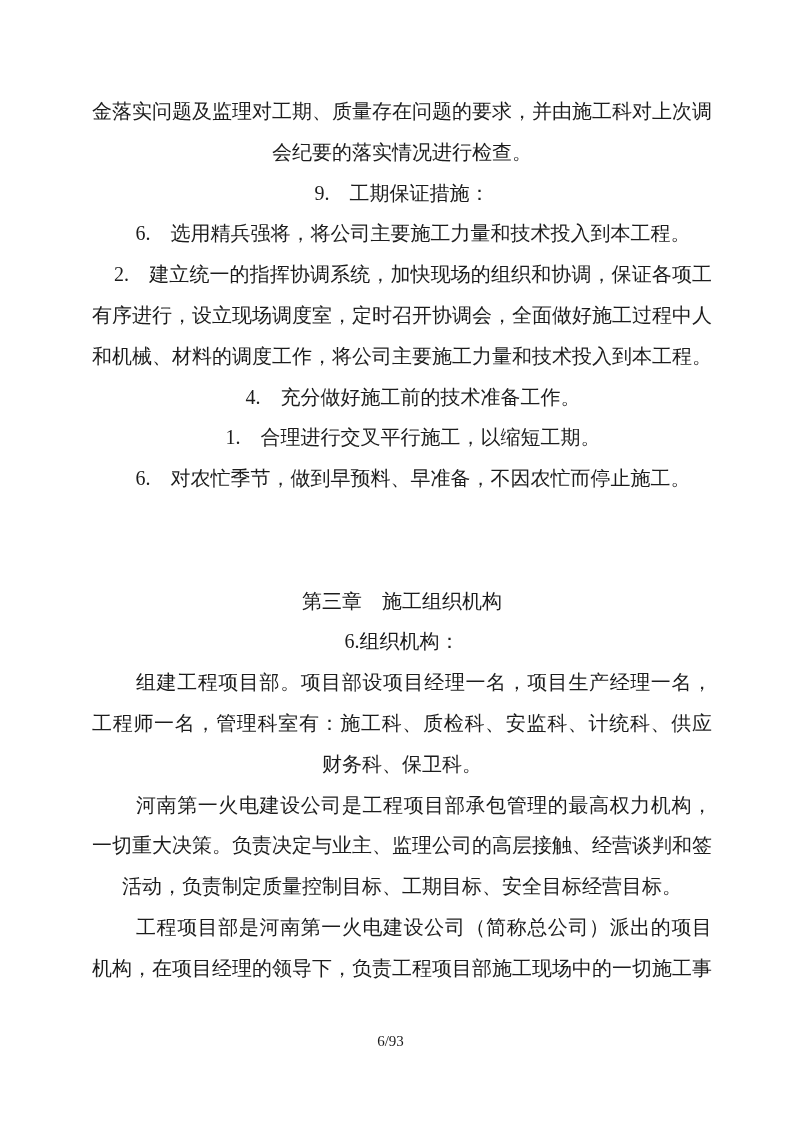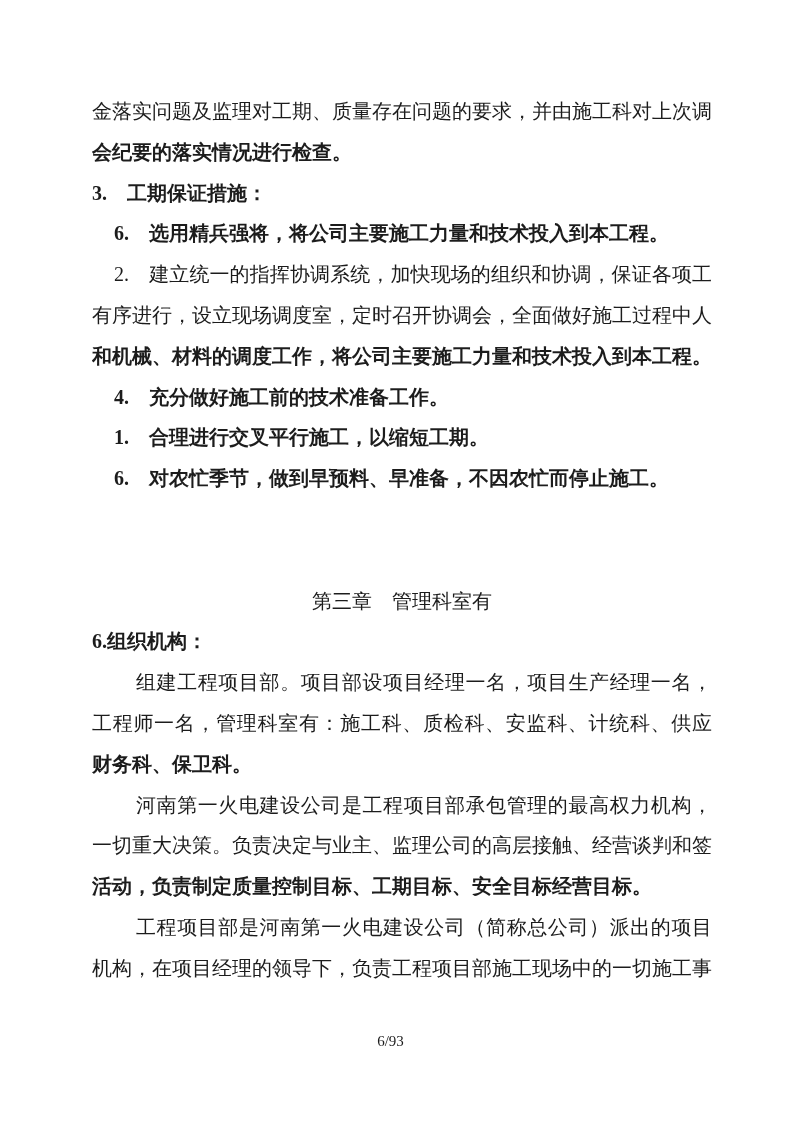--- a/index.html
+++ b/index.html
@@ -20,21 +20,21 @@
   }
   .line {
     font-size: 20px;
     height: 40.8px;
     line-height: 40.8px;
     white-space: normal;
     overflow: hidden;
   }
   
   .fill { text-align: justify; text-align-last: justify; }
-  .end  { text-align: left; font-weight: bold; }
+  .end  { text-align: center; }
   .center { text-align: center; }
   .ind-num  { padding-left: 22px; }
   .ind-para { padding-left: 44px; }
   .blank { height: 40.8px; }
   .footer {
     position: absolute;
     left: 0;
     right: 12px;
     top: 1030px;
     text-align: center;
@@ -44,33 +44,33 @@
   }
 </style>
 </head>
 <body>
 
 <div class="page">
   <div class="content">
 
     <div class="line fill">金落实问题及监理对工期、质量存在问题的要求，并由施工科对上次调度</div>
     <div class="line end">会纪要的落实情况进行检查。</div>
-    <div class="line end">3.　工期保证措施：</div>
+    <div class="line end">9.　工期保证措施：</div>
     <div class="line end ind-num">6.　选用精兵强将，将公司主要施工力量和技术投入到本工程。</div>
     <div class="line fill ind-num">2.　建立统一的指挥协调系统，加快现场的组织和协调，保证各项工作</div>
     <div class="line fill">有序进行，设立现场调度室，定时召开协调会，全面做好施工过程中人力</div>
     <div class="line end">和机械、材料的调度工作，将公司主要施工力量和技术投入到本工程。</div>
     <div class="line end ind-num">4.　充分做好施工前的技术准备工作。</div>
     <div class="line end ind-num">1.　合理进行交叉平行施工，以缩短工期。</div>
     <div class="line end ind-num">6.　对农忙季节，做到早预料、早准备，不因农忙而停止施工。</div>
 
     <div class="line blank"></div>
     <div class="line blank"></div>
 
-    <div class="line center">第三章　管理科室有</div>
+    <div class="line center">第三章　施工组织机构</div>
 
     <div class="line end">6.组织机构：</div>
     <div class="line fill ind-para">组建工程项目部。项目部设项目经理一名，项目生产经理一名，项目</div>
     <div class="line fill">工程师一名，管理科室有：施工科、质检科、安监科、计统科、供应科、</div>
     <div class="line end">财务科、保卫科。</div>
     <div class="line fill ind-para">河南第一火电建设公司是工程项目部承包管理的最高权力机构，负责</div>
     <div class="line fill">一切重大决策。负责决定与业主、监理公司的高层接触、经营谈判和签约</div>
     <div class="line end">活动，负责制定质量控制目标、工期目标、安全目标经营目标。</div>
     <div class="line fill ind-para">工程项目部是河南第一火电建设公司（简称总公司）派出的项目执行</div>
     <div class="line fill">机构，在项目经理的领导下，负责工程项目部施工现场中的一切施工事务</div>

